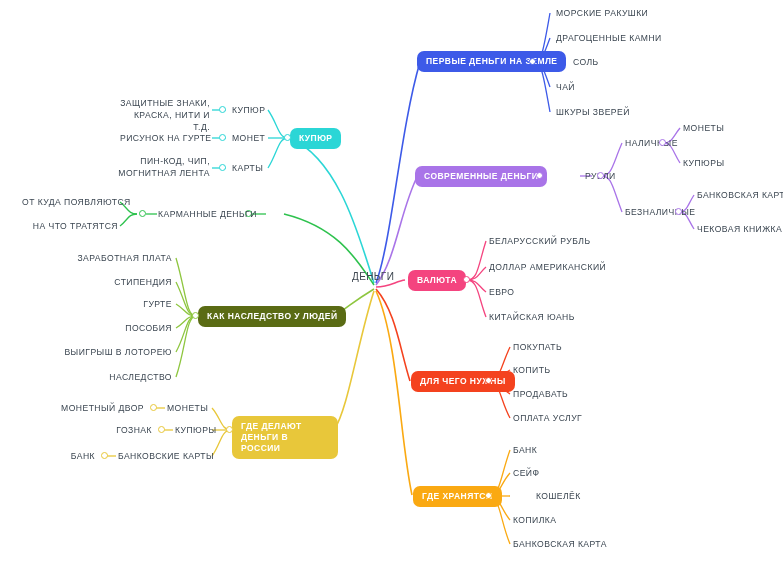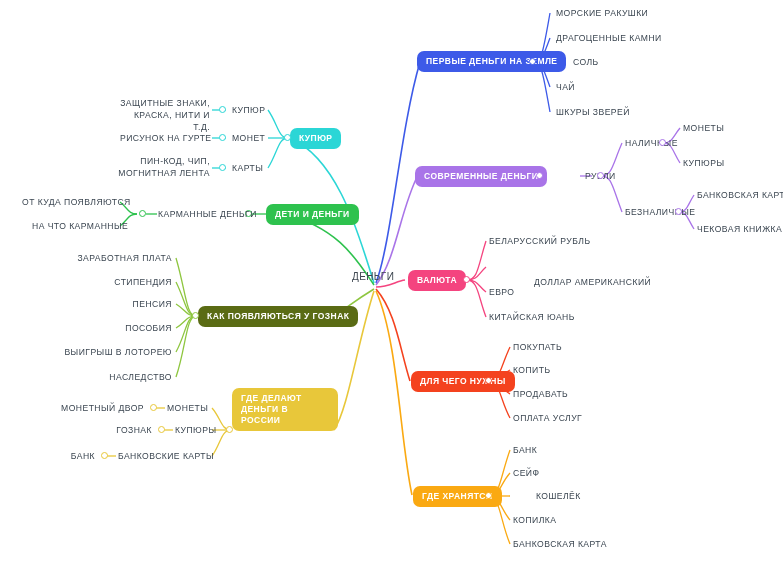--- a/index.html
+++ b/index.html
@@ -168,21 +168,21 @@
   <div class="node leaf" style="left:625px;top:206px;">БЕЗНАЛИЧНЫЕ</div>
   <div class="dot" style="left:675px;top:208px;border-color:#a974e8;"></div>
   <div class="node leaf" style="left:697px;top:189px;">БАНКОВСКАЯ КАРТА</div>
   <div class="node leaf" style="left:697px;top:223px;">ЧЕКОВАЯ КНИЖКА</div>
 
   <div class="node" style="left:408px;top:269px;">
     <span class="pill" style="background:#f4447f;">ВАЛЮТА</span>
   </div>
   <div class="dot" style="left:463px;top:276px;border-color:#f4447f;"></div>
   <div class="node leaf" style="left:489px;top:235px;">БЕЛАРУССКИЙ РУБЛЬ</div>
-  <div class="node leaf" style="left:489px;top:276px;margin-left:45px;">ДОЛЛАР АМЕРИКАНСКИЙ</div>
+  <div class="node leaf" style="left:489px;top:261px;">ДОЛЛАР АМЕРИКАНСКИЙ</div>
   <div class="node leaf" style="left:489px;top:286px;">ЕВРО</div>
   <div class="node leaf" style="left:489px;top:311px;">КИТАЙСКАЯ ЮАНЬ</div>
 
   <div class="node" style="left:411px;top:370px;">
     <span class="pill" style="background:#f4421e;">ДЛЯ ЧЕГО НУЖНЫ</span>
   </div>
   <div class="dot" style="left:485px;top:377px;border-color:#f4421e;"></div>
   <div class="node leaf" style="left:513px;top:341px;">ПОКУПАТЬ</div>
   <div class="node leaf" style="left:513px;top:364px;">КОПИТЬ</div>
   <div class="node leaf" style="left:513px;top:388px;">ПРОДАВАТЬ</div>
@@ -208,41 +208,38 @@
   <div class="node leaf multi r" style="left:120px;top:97px;width:90px;">ЗАЩИТНЫЕ  ЗНАКИ, КРАСКА, НИТИ И Т.Д.</div>
 
   <div class="node leaf" style="left:232px;top:132px;">МОНЕТ</div>
   <div class="dot" style="left:219px;top:134px;border-color:#2bd6d6;"></div>
   <div class="node leaf r" style="left:120px;top:132px;width:90px;">РИСУНОК НА ГУРТЕ</div>
 
   <div class="node leaf" style="left:232px;top:162px;">КАРТЫ</div>
   <div class="dot" style="left:219px;top:164px;border-color:#2bd6d6;"></div>
   <div class="node leaf multi r" style="left:118px;top:155px;width:92px;">ПИН-КОД, ЧИП, МОГНИТНАЯ ЛЕНТА</div>
 
-  <div class="node" style="left:266px;top:203px;">
-    <span class="pill" style="background:#2ec24e;">ДЕТИ И ДЕНЬГИ</span>
-  </div>
   <div class="dot" style="left:245px;top:210px;border-color:#2ec24e;"></div>
   <div class="node leaf" style="left:158px;top:208px;">КАРМАННЫЕ ДЕНЬГИ</div>
   <div class="dot" style="left:139px;top:210px;border-color:#2ec24e;"></div>
   <div class="node leaf r" style="left:22px;top:196px;width:96px;">ОТ КУДА ПОЯВЛЯЮТСЯ</div>
-  <div class="node leaf r" style="left:32px;top:220px;width:86px;">НА ЧТО КАРМАННЫЕ</div>
+  <div class="node leaf r" style="left:32px;top:220px;width:86px;">НА ЧТО ТРАТЯТСЯ</div>
 
   <div class="node" style="left:198px;top:305px;">
-    <span class="pill" style="background:#5a6b14;">КАК ПОЯВЛЯЮТЬСЯ У ГОЗНАК</span>
+    <span class="pill" style="background:#5a6b14;">КАК НАСЛЕДСТВО У ЛЮДЕЙ</span>
   </div>
   <div class="dot" style="left:192px;top:312px;border-color:#8ec63f;"></div>
   <div class="node leaf r" style="left:74px;top:252px;width:98px;">ЗАРАБОТНАЯ ПЛАТА</div>
   <div class="node leaf r" style="left:74px;top:276px;width:98px;">СТИПЕНДИЯ</div>
-  <div class="node leaf r" style="left:74px;top:298px;width:98px;">ПЕНСИЯ</div>
+  <div class="node leaf r" style="left:74px;top:298px;width:98px;">ГУРТЕ</div>
   <div class="node leaf r" style="left:74px;top:322px;width:98px;">ПОСОБИЯ</div>
   <div class="node leaf r" style="left:60px;top:346px;width:112px;">ВЫИГРЫШ В ЛОТОРЕЮ</div>
   <div class="node leaf r" style="left:74px;top:371px;width:98px;">НАСЛЕДСТВО</div>
 
-  <div class="node" style="left:232px;top:388px;width:106px;">
+  <div class="node" style="left:232px;top:416px;width:106px;">
     <span class="pill two-line" style="background:#e8c73a;display:block;">ГДЕ ДЕЛАЮТ ДЕНЬГИ В РОССИИ</span>
   </div>
   <div class="dot" style="left:226px;top:426px;border-color:#e8c73a;"></div>
 
   <div class="node leaf" style="left:167px;top:402px;">МОНЕТЫ</div>
   <div class="dot" style="left:150px;top:404px;border-color:#e8c73a;"></div>
   <div class="node leaf r" style="left:56px;top:402px;width:88px;">МОНЕТНЫЙ ДВОР</div>
 
   <div class="node leaf" style="left:175px;top:424px;">КУПЮРЫ</div>
   <div class="dot" style="left:158px;top:426px;border-color:#e8c73a;"></div>

